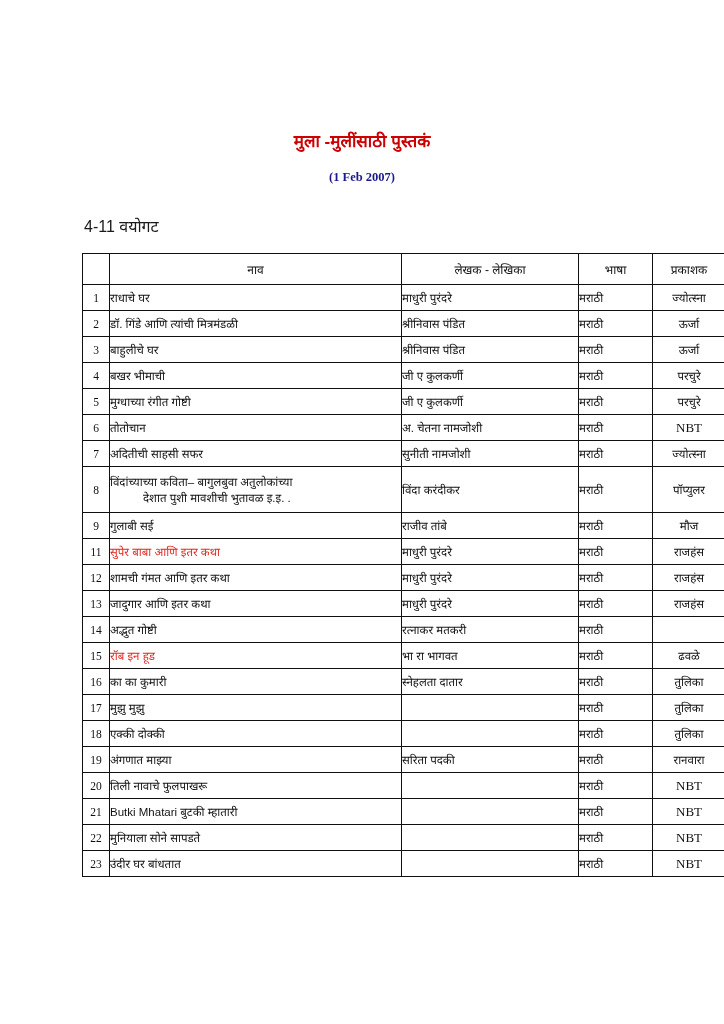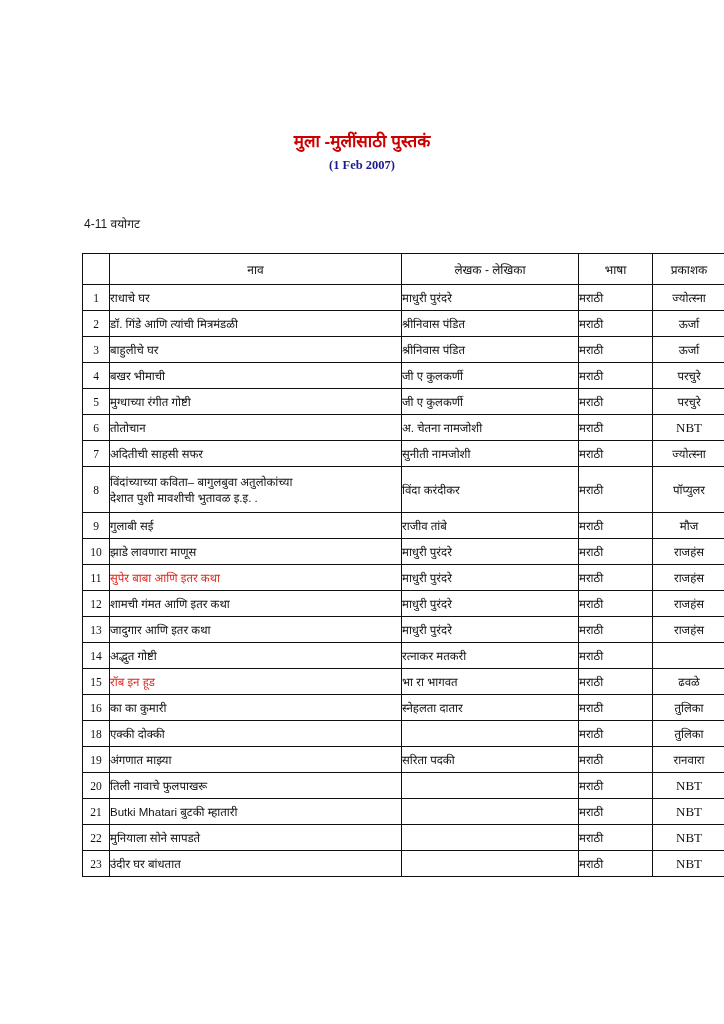--- a/index.html
+++ b/index.html
@@ -37,31 +37,31 @@
     font-weight: bold;
     color: #cc0000;
     line-height: 22px;
     letter-spacing: 0px;
   }
   .doc-subtitle {
     font-family: "Liberation Serif", serif;
     font-size: 12.5px;
     font-weight: bold;
     color: #1a1a8c;
-    margin-top: 4px;
+    margin-top: 16px;
     line-height: 16px;
   }
 
   
   .agegroup {
     position: absolute;
     top: 215px;
     left: 84px;
     font-family: "Liberation Sans", sans-serif;
-    font-size: 12px;
+    font-size: 16px;
     color: #1a1a1a;
     letter-spacing: 0px;
   }
 
   
   .table-wrap {
     position: absolute;
     top: 253px;
     left: 82px;
     width: 590px;
@@ -122,21 +122,21 @@
   }
   td.pub {
     padding: 2px 4px 3px 7px;
     line-height: 16px;
     text-align: center;
   }
 
   tr.row { height: 26px; }
   tr.row-tall { height: 46px; }
 
-  td.name .line2 { display: block; }
+  td.name .line2 { display: block; margin-left: 33px; }
 
   
   .txt-red { color: #e02a20; }
   
   .pub-latin {
     font-family: "Liberation Serif", serif;
     font-size: 13px;
   }
 </style>
 </head>
@@ -227,27 +227,20 @@
             <td class="pub">पॉप्युलर</td>
           </tr>
           <tr class="row">
             <td class="idx">9</td>
             <td class="name"><span>गुलाबी सई</span></td>
             <td class="auth">राजीव तांबे</td>
             <td class="lang">मराठी</td>
             <td class="pub">मौज</td>
           </tr>
           <tr class="row">
-            <td class="idx">10</td>
-            <td class="name"><span>झाडे लावणारा माणूस</span></td>
-            <td class="auth">माधुरी पुरंदरे</td>
-            <td class="lang">मराठी</td>
-            <td class="pub">राजहंस</td>
-          </tr>
-          <tr class="row">
             <td class="idx">11</td>
             <td class="name"><span class="txt-red">सुपेर बाबा आणि इतर कथा</span></td>
             <td class="auth">माधुरी पुरंदरे</td>
             <td class="lang">मराठी</td>
             <td class="pub">राजहंस</td>
           </tr>
           <tr class="row">
             <td class="idx">12</td>
             <td class="name"><span>शामची गंमत आणि इतर कथा</span></td>
             <td class="auth">माधुरी पुरंदरे</td>
@@ -276,20 +269,27 @@
             <td class="pub">ढवळे</td>
           </tr>
           <tr class="row">
             <td class="idx">16</td>
             <td class="name"><span>का का कुमारी</span></td>
             <td class="auth">स्नेहलता दातार</td>
             <td class="lang">मराठी</td>
             <td class="pub">तुलिका</td>
           </tr>
           <tr class="row">
+            <td class="idx">17</td>
+            <td class="name"><span>मुझु मुझु</span></td>
+            <td class="auth"></td>
+            <td class="lang">मराठी</td>
+            <td class="pub">तुलिका</td>
+          </tr>
+          <tr class="row">
             <td class="idx">18</td>
             <td class="name"><span>एक्की दोक्की</span></td>
             <td class="auth"></td>
             <td class="lang">मराठी</td>
             <td class="pub">तुलिका</td>
           </tr>
           <tr class="row">
             <td class="idx">19</td>
             <td class="name"><span>अंगणात माझ्या</span></td>
             <td class="auth">सरिता पदकी</td>

